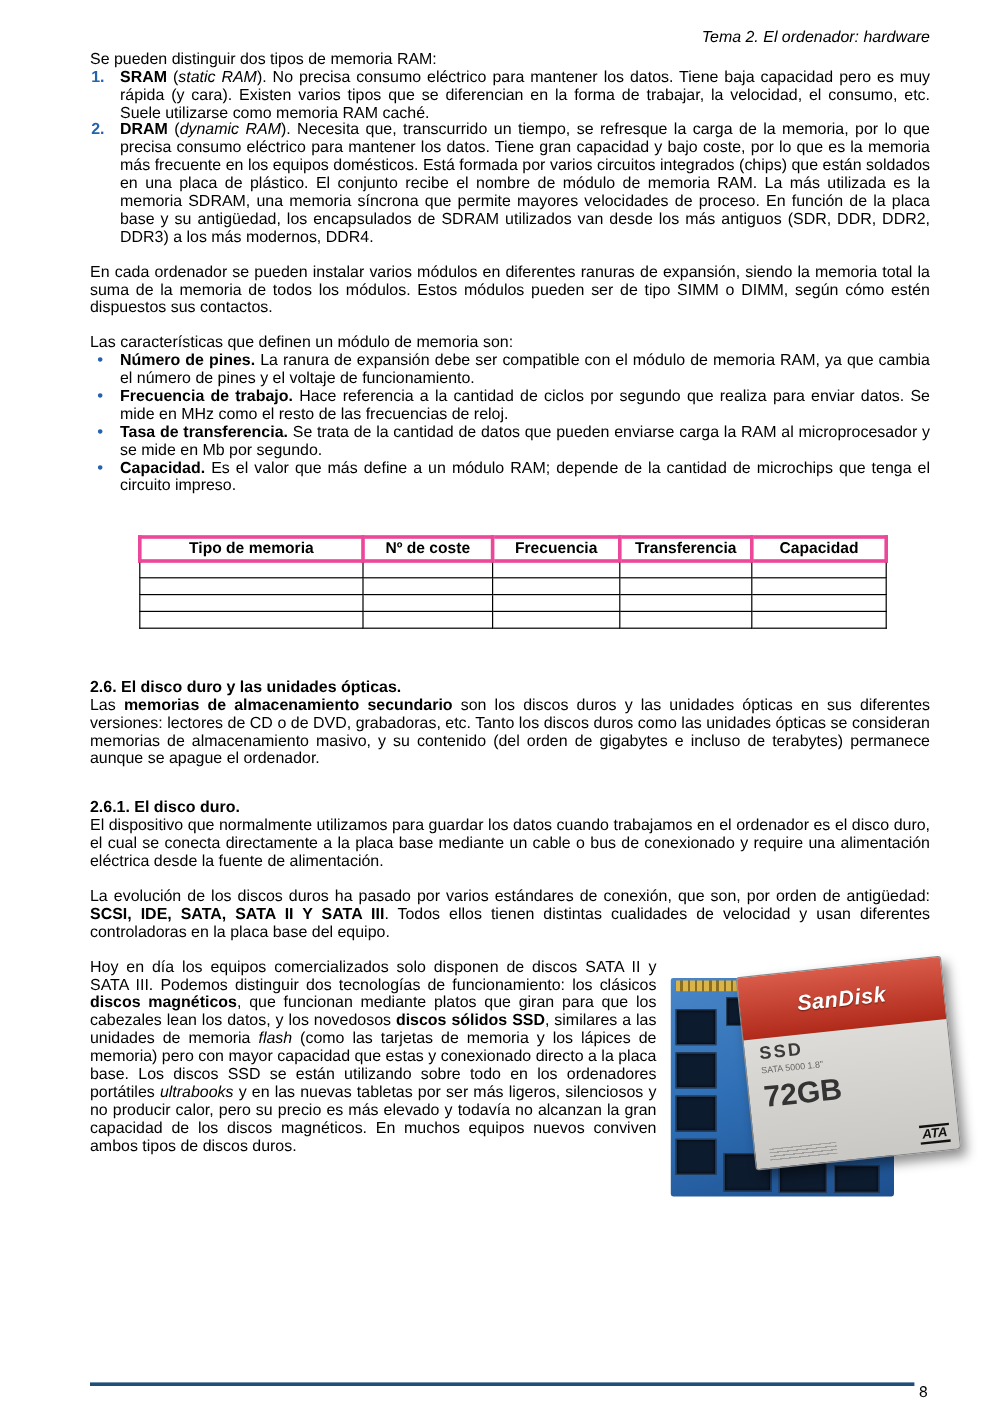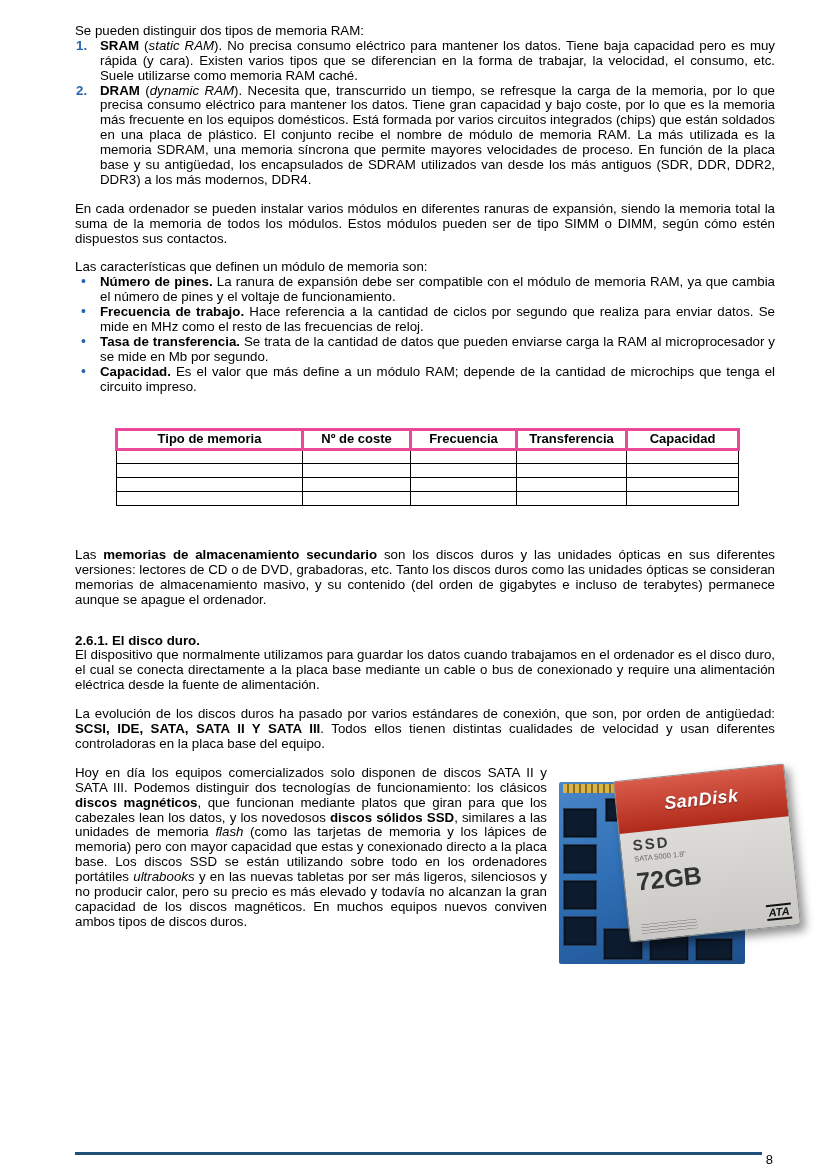--- a/index.html
+++ b/index.html
@@ -73,20 +73,21 @@
          background:repeating-linear-gradient(0deg,#8a8a8a 0 1px, transparent 1px 3px); opacity:.7; }
 
   .footer-line { position:absolute; left:75px; right:66px; bottom:16px; height:3px; background:var(--footer-line,#1F4E79); }
   .page-number { position:absolute; right:55px; bottom:3px; font-size:13px; }
 </style>
 </head>
 <body>
 
 <div class="page">
 
+  <div class="doc-header">Tema 2. El ordenador: hardware</div>
 
   <p class="para">Se pueden distinguir dos tipos de memoria RAM:</p>
 
   <div class="num-item">
     <span class="num">1.</span>
     <span><span class="r-b">SRAM</span><span class="r-n"> (</span><span class="r-i">static RAM</span><span class="r-n">). No precisa consumo eléctrico para mantener los datos. Tiene baja capacidad pero es muy rápida (y cara). Existen varios tipos que se diferencian en la forma de trabajar, la velocidad, el consumo, etc. Suele utilizarse como memoria RAM caché.</span></span>
   </div>
   <div class="num-item">
     <span class="num">2.</span>
     <span><span class="r-b">DRAM</span><span class="r-n"> (</span><span class="r-i">dynamic RAM</span><span class="r-n">). Necesita que, transcurrido un tiempo, se refresque la carga de la memoria, por lo que precisa consumo eléctrico para mantener los datos. Tiene gran capacidad y bajo coste, por lo que es la memoria más frecuente en los equipos domésticos. Está formada por varios circuitos integrados (chips) que están soldados en una placa de plástico. El conjunto recibe el nombre de módulo de memoria RAM. La más utilizada es la memoria SDRAM, una memoria síncrona que permite mayores velocidades de proceso. En función de la placa base y su antigüedad, los encapsulados de SDRAM utilizados van desde los más antiguos (SDR, DDR, DDR2, DDR3) a los más modernos, DDR4.</span></span>
@@ -166,20 +167,21 @@
           <td></td>
           <td></td>
           <td></td>
           <td></td>
         </tr>
       </tbody>
   </table>
 
   <div class="gap-lg"></div>
 
+  <p class="para heading">2.6. El disco duro y las unidades ópticas.</p>
   <p class="para"><span class="r-n">Las </span><span class="r-b">memorias de almacenamiento secundario</span><span class="r-n"> son los discos duros y las unidades ópticas en sus diferentes versiones: lectores de CD o de DVD, grabadoras, etc. Tanto los discos duros como las unidades ópticas se consideran memorias de almacenamiento masivo, y su contenido (del orden de gigabytes e incluso de terabytes) permanece aunque se apague el ordenador.</span></p>
 
   <div class="gap-md"></div>
 
   <p class="para heading">2.6.1. El disco duro.</p>
   <p class="para">El dispositivo que normalmente utilizamos para guardar los datos cuando trabajamos en el ordenador es el disco duro, el cual se conecta directamente a la placa base mediante un cable o bus de conexionado y require una alimentación eléctrica desde la fuente de alimentación.</p>
 
   <div class="gap"></div>
 
   <p class="para"><span class="r-n">La evolución de los discos duros ha pasado por varios estándares de conexión, que son, por orden de antigüedad: </span><span class="r-b">SCSI, IDE, SATA, SATA II Y SATA III</span><span class="r-n">. Todos ellos tienen distintas cualidades de velocidad y usan diferentes controladoras en la placa base del equipo.</span></p>

